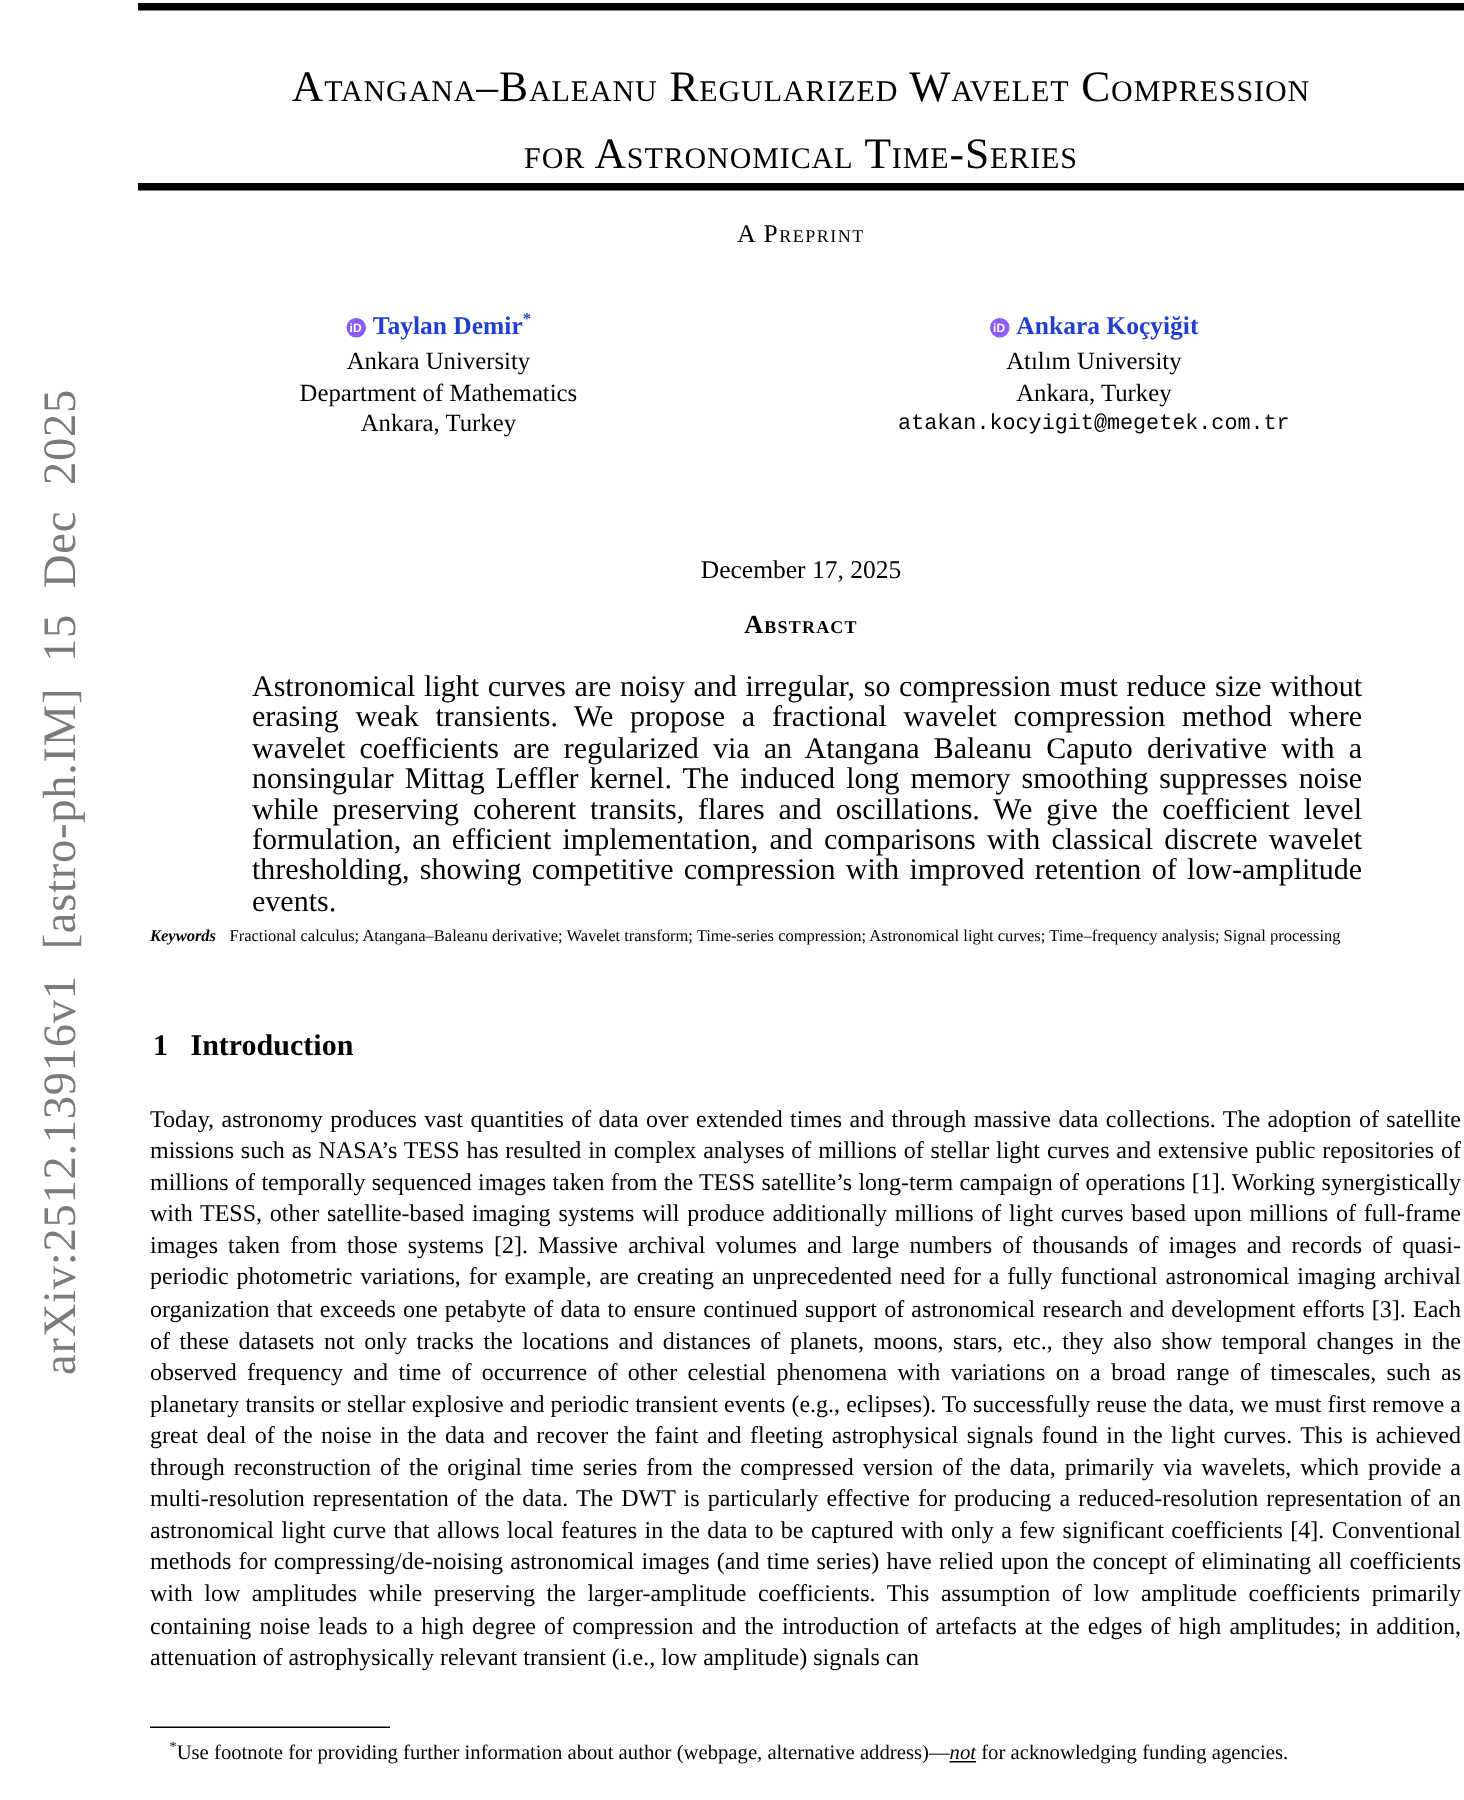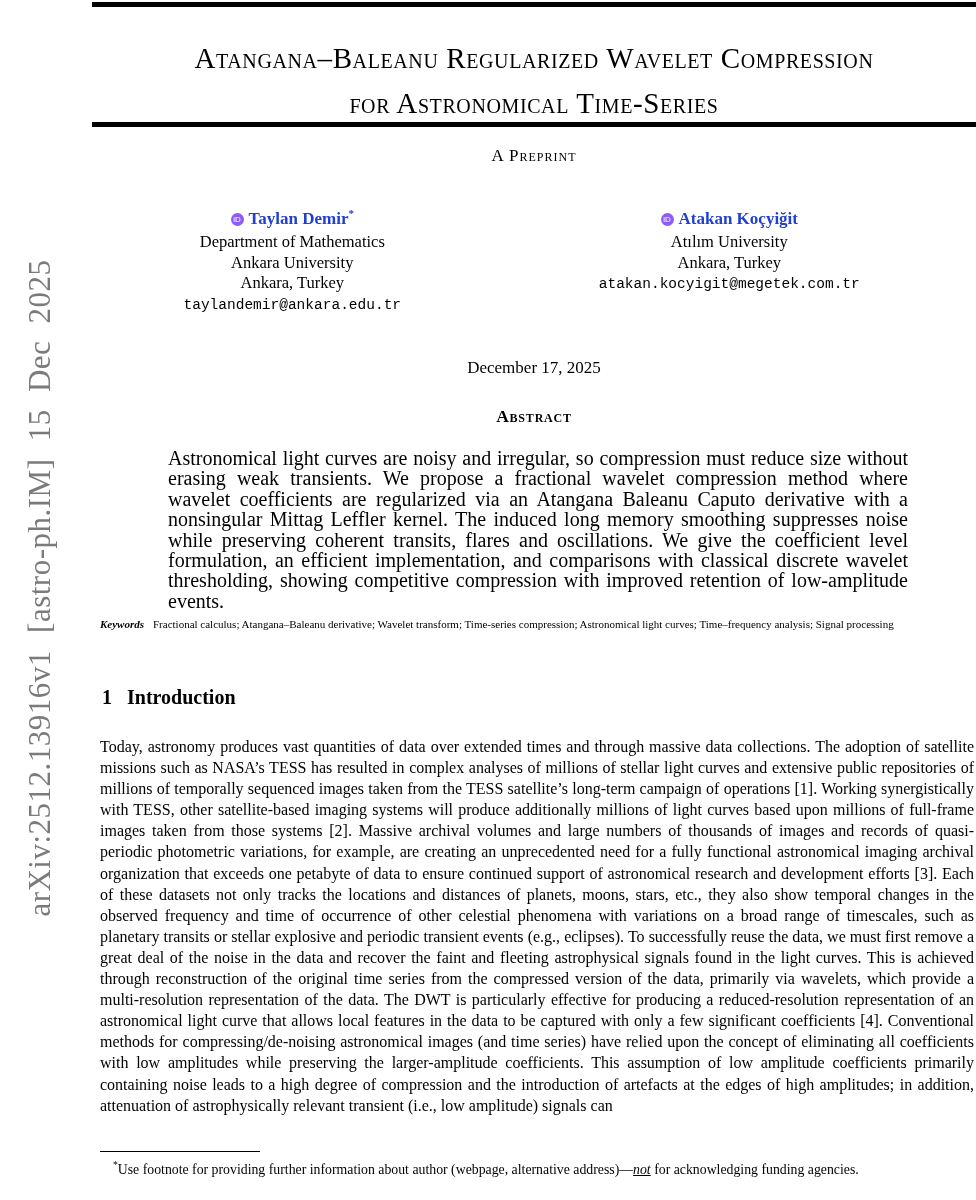--- a/index.html
+++ b/index.html
@@ -29,29 +29,29 @@
     text-align:center; font-variant:small-caps; font-size:17px; letter-spacing:1px;
   }
 
   .authors { position:absolute; top:203px; left:100px; width:874px; display:flex; }
   .author-col { text-align:center; font-size:16.5px; line-height:20.6px; }
   .author-col.c1 { width:44%; }
   .author-col.c2 { width:56%; }
   .author-name-line { font-size:17px; font-weight:bold; color:#2140cf; margin-bottom:3px; }
   .orcid-icon {
     display:inline-block; width:13px; height:13px; border-radius:50%;
-    background:#8b5cf6; color:#fff; font-size:8px; font-weight:normal;
+    background:#8b5cf6; color:#fff; font-size:8px; font-weight:bold;
     line-height:13px; text-align:center; font-family:"Liberation Sans", sans-serif;
     vertical-align:2px; margin-right:5px;
   }
   .author-marker { font-size:11px; vertical-align:super; color:#2140cf; }
   .author-email { font-family:"Liberation Mono", monospace; font-size:14.5px; margin-top:1px; }
 
   .date-line {
-    position:absolute; top:358px; left:92px; width:884px;
+    position:absolute; top:370px; left:92px; width:884px;
     text-align:center; font-size:17px;
   }
   .abstract-heading {
     position:absolute; top:406px; left:92px; width:884px;
     text-align:center; font-variant:small-caps; font-weight:bold;
     font-size:17.5px; letter-spacing:0.8px;
   }
   .abstract-body {
     position:absolute; top:448px; left:168px; width:740px;
     text-align:justify; font-size:20px; line-height:20.4px;
@@ -96,28 +96,27 @@
 
 <div class="rule rule-title"></div>
 
 <div class="preprint">A Preprint</div>
 
 <div class="authors">
   <div class="author-col c1">
     <div class="author-name-line">
       <span class="orcid-icon">iD</span><span>Taylan Demir</span><span class="author-marker">*</span>
     </div>
+    <div>Ankara University</div>
     <div>Department of Mathematics</div>
-    <div>Ankara University</div>
     <div>Ankara, Turkey</div>
-    <div class="author-email">taylandemir@ankara.edu.tr</div>
   </div>
   <div class="author-col c2">
     <div class="author-name-line">
-      <span class="orcid-icon">iD</span><span>Atakan Koçyiğit</span><span class="author-marker"></span>
+      <span class="orcid-icon">iD</span><span>Ankara Koçyiğit</span><span class="author-marker"></span>
     </div>
     <div>Atılım University</div>
     <div>Ankara, Turkey</div>
     <div class="author-email">atakan.kocyigit@megetek.com.tr</div>
   </div>
 </div>
 
 <div class="date-line">December 17, 2025</div>
 
 <div class="abstract-heading">Abstract</div>

